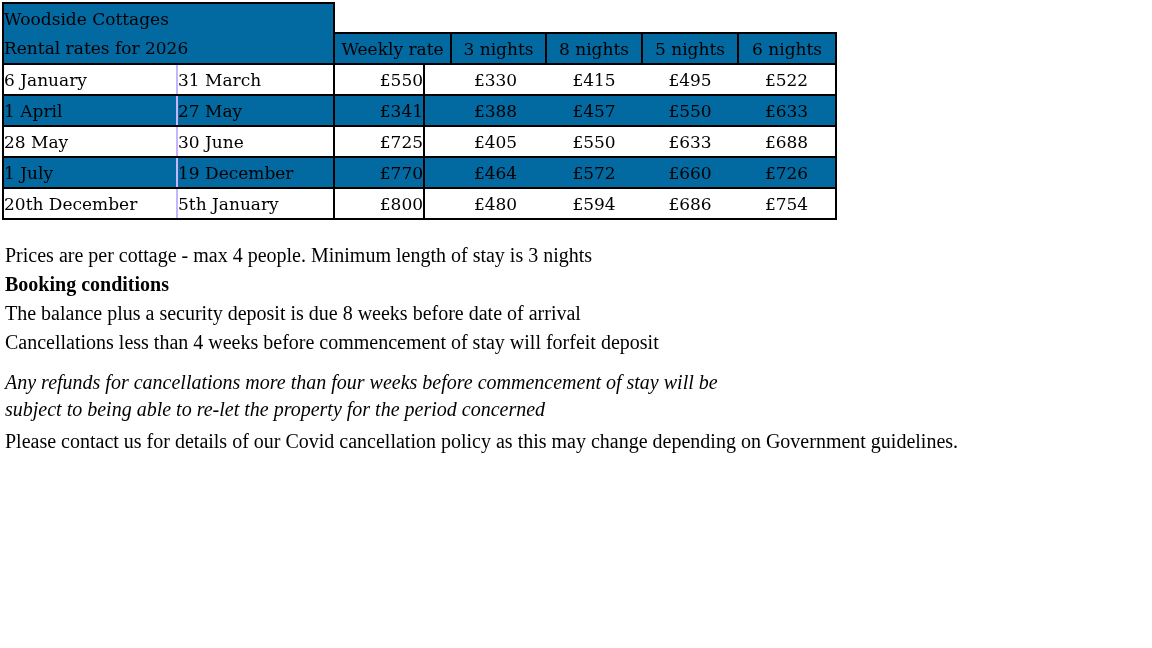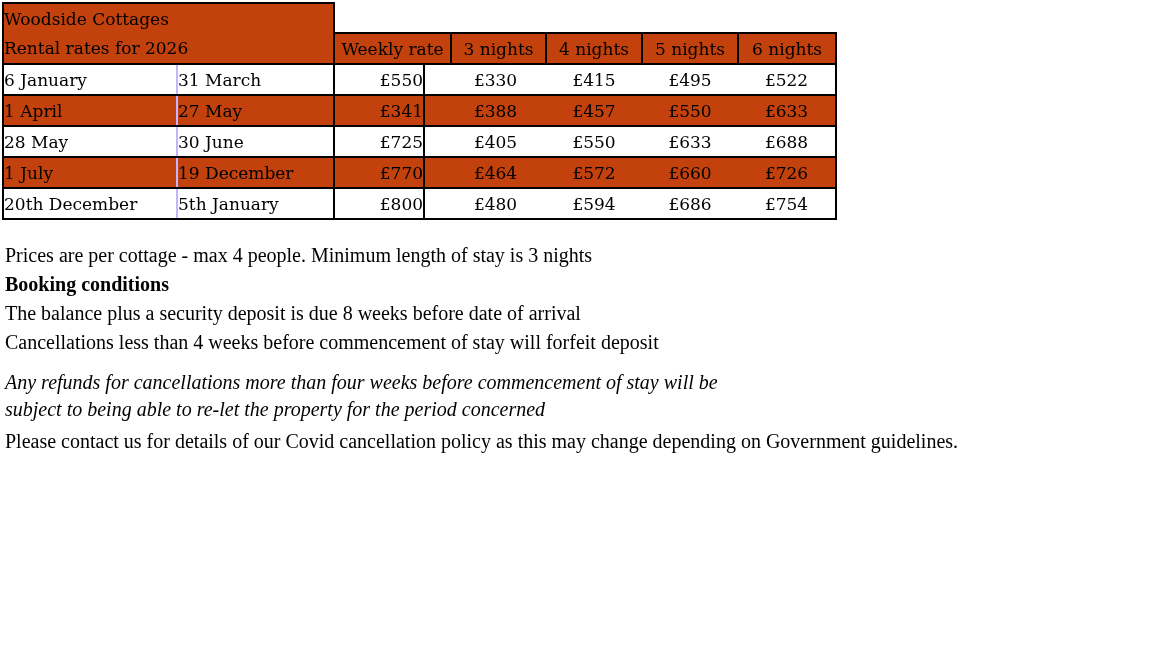--- a/index.html
+++ b/index.html
@@ -23,21 +23,21 @@
     width: 833px;
     font-size: 17px;
   }
   table.rates td {
     padding: 0;
     height: 29px;
     vertical-align: middle;
     overflow: hidden;
     white-space: nowrap;
   }
-  .green { background: #c2410c; }
+  .green { background: #0369a1; }
   td.title-cell {
     border: 2px solid #000;
     padding-left: 6px;
     vertical-align: middle;
   }
   td.title-cell .tline { line-height: 29px; }
   td.blank { border: none; background: #ffffff; }
   td.hdr {
     border: 2px solid #000;
     text-align: center;
@@ -99,21 +99,21 @@
         <tr>
       <td class="title-cell green" rowspan="2" colspan="2">
         <div class="tline">Woodside Cottages</div>
         <div class="tline">Rental rates for 2026</div>
       </td>
       <td class="blank" colspan="6"></td>
     </tr>
     <tr>
       <td class="hdr green" colspan="2">Weekly rate</td>
       <td class="hdr green">3 nights</td>
-      <td class="hdr green">4 nights</td>
+      <td class="hdr green">8 nights</td>
       <td class="hdr green">5 nights</td>
       <td class="hdr green">6 nights</td>
     </tr>
 
     <tr class="data">
       <td class="date first">6 January</td>
       <td class="date second">31 March</td>
       <td class="weekly">£550</td>
       <td class="price span3" colspan="2">£330</td>
       <td class="price">£415</td>

